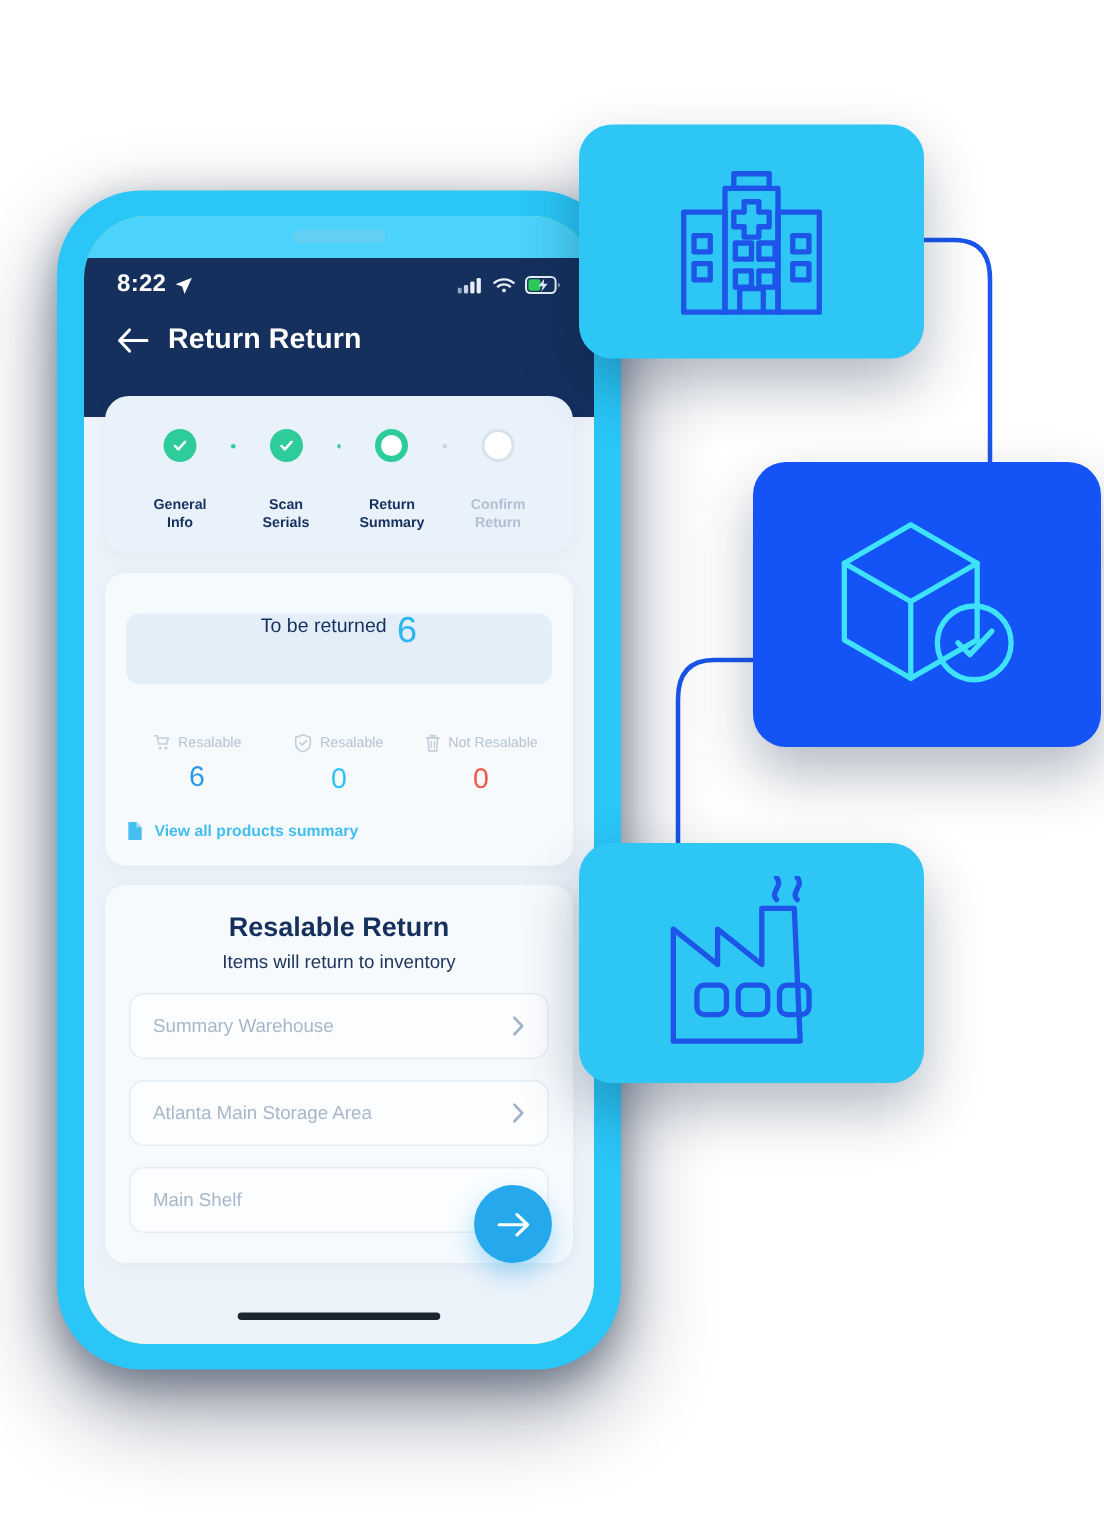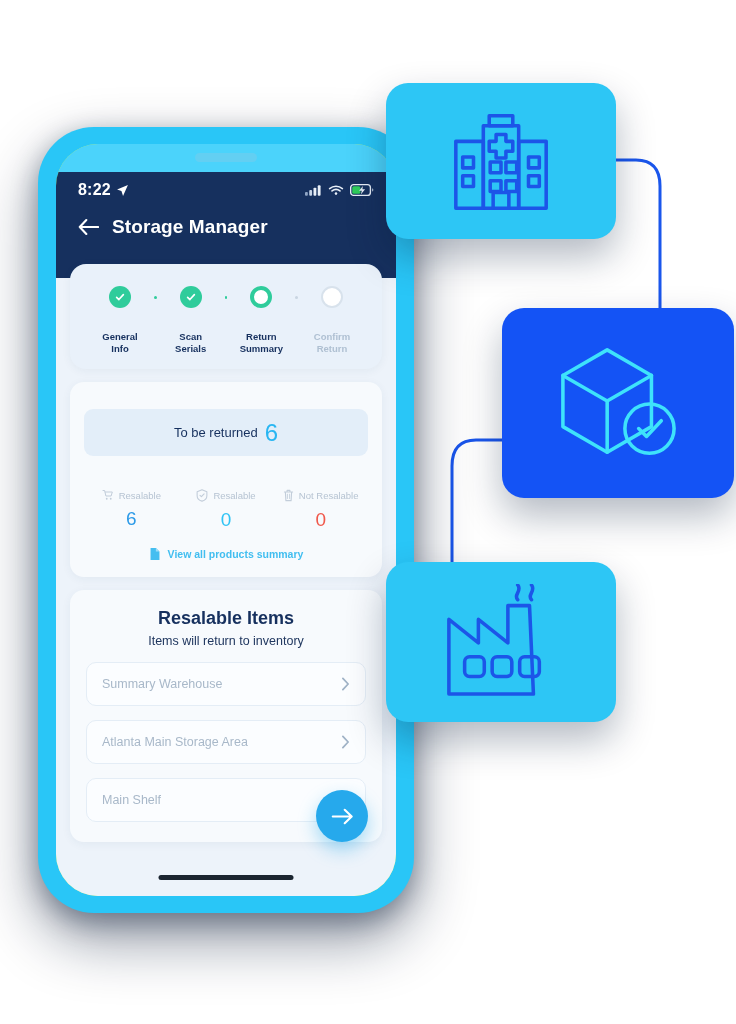--- a/index.html
+++ b/index.html
@@ -87,36 +87,36 @@
   .bar { flex:1; height:3px; border-radius:2px; margin-top:10px; }
   .bar.green { background:#2FCC9B; }
   .bar.gray { background:#C9D5E1; }
 
   
   .ri-card { margin-top:13px; padding:14px 14px 16px; }
   .ri-head { display:flex; align-items:center; gap:8px; }
   .ri-title { font-size:13.5px; font-weight:700; color:#16305E; }
   .tbr {
     margin-top:13px; background:#E3EEF9; border-radius:9px;
-    height:47px; display:flex; align-items:center; justify-content:center; gap:7px;
+    height:47px; display:flex; align-items:flex-start; justify-content:center; gap:7px;
   }
   .tbr-label { font-size:13px; color:#16305E; font-weight:500; }
   .tbr-count { font-size:24px; color:#29B6F2; font-weight:400; line-height:1; }
 
   .stats { margin-top:17px; display:flex; }
   .stat { flex:1; display:flex; flex-direction:column; align-items:center; gap:3px; }
   .stat-head { display:flex; align-items:center; gap:5px;margin-top:16px; }
   .stat-label { font-size:9.5px; color:#B6C3D2; font-weight:500; }
   .stat-val { font-size:19px; font-weight:500; margin-top:4px; }
   .v-blue { color:#2E9BE8; }
   .v-cyan { color:#2FC3F5; }
   .v-red  { color:#F0584B; }
 
   .viewall { margin-top:16px; display:flex; align-items:center;
-             justify-content:center; gap:7px; }
+             gap:7px; }
   .viewall span { font-size:10.5px; color:#42BEF0; font-weight:600; }
 
   
   .res-card { margin-top:13px; padding:18px 16px 20px; }
   .res-title { text-align:center; font-size:18px; font-weight:700; color:#16305E; }
   .res-sub { text-align:center; font-size:12.5px; color:#20375F; margin-top:5px; font-weight:500; }
   .row {
     margin-top:14px; height:44px; border:1px solid #E4EDF6; border-radius:10px;
     display:flex; align-items:center; justify-content:space-between;
     padding:0 15px; background:#FBFDFF;
@@ -191,21 +191,21 @@
               <path d="M26 5v4a2.6 2.6 0 0 0 0-4z" fill="#E8EFF8"></path>
               <path d="M15 2.2 10.6 8h3.2L12.6 12.2 17.6 6h-3.1z" fill="#E8EFF8"></path>
             </svg>
           </div>
         </div>
 
         <div class="navbar">
           <svg width="21" height="18" viewBox="0 0 24 20">
             <path d="M9.5 2 2 10l7.5 8M2 10h21" fill="none" stroke="#fff" stroke-width="2.4" stroke-linecap="round" stroke-linejoin="round"></path>
           </svg>
-          <div class="nav-title">Storage Manager</div>
+          <div class="nav-title">Return Return</div>
         </div>
       </div>
 
       <div class="screen-body">
 
         <div class="card stepper-card">
           <div class="steps">
 
             <div class="step">
               <div class="dot done">
@@ -302,21 +302,21 @@
           <div class="viewall">
             <svg width="12" height="14" viewBox="0 0 18 22">
               <path d="M2 1.6h8.4L16 7.2v13.2H2z" fill="#45BEF0"></path>
               <path d="M10.4 1.6V7.2H16" fill="#9FDDF7"></path>
             </svg>
             <span>View all products summary</span>
           </div>
         </div>
 
         <div class="card res-card">
-          <div class="res-title">Resalable Items</div>
+          <div class="res-title">Resalable Return</div>
           <div class="res-sub">Items will return to inventory</div>
 
           <div class="row">
             <span class="row-label">Summary Warehouse</span>
             <svg width="9" height="14" viewBox="0 0 10 16">
               <path d="M2 1.6 8 8l-6 6.4" fill="none" stroke="#9FB2C6" stroke-width="2" stroke-linecap="round" stroke-linejoin="round"></path>
             </svg>
           </div>
 
           <div class="row">

